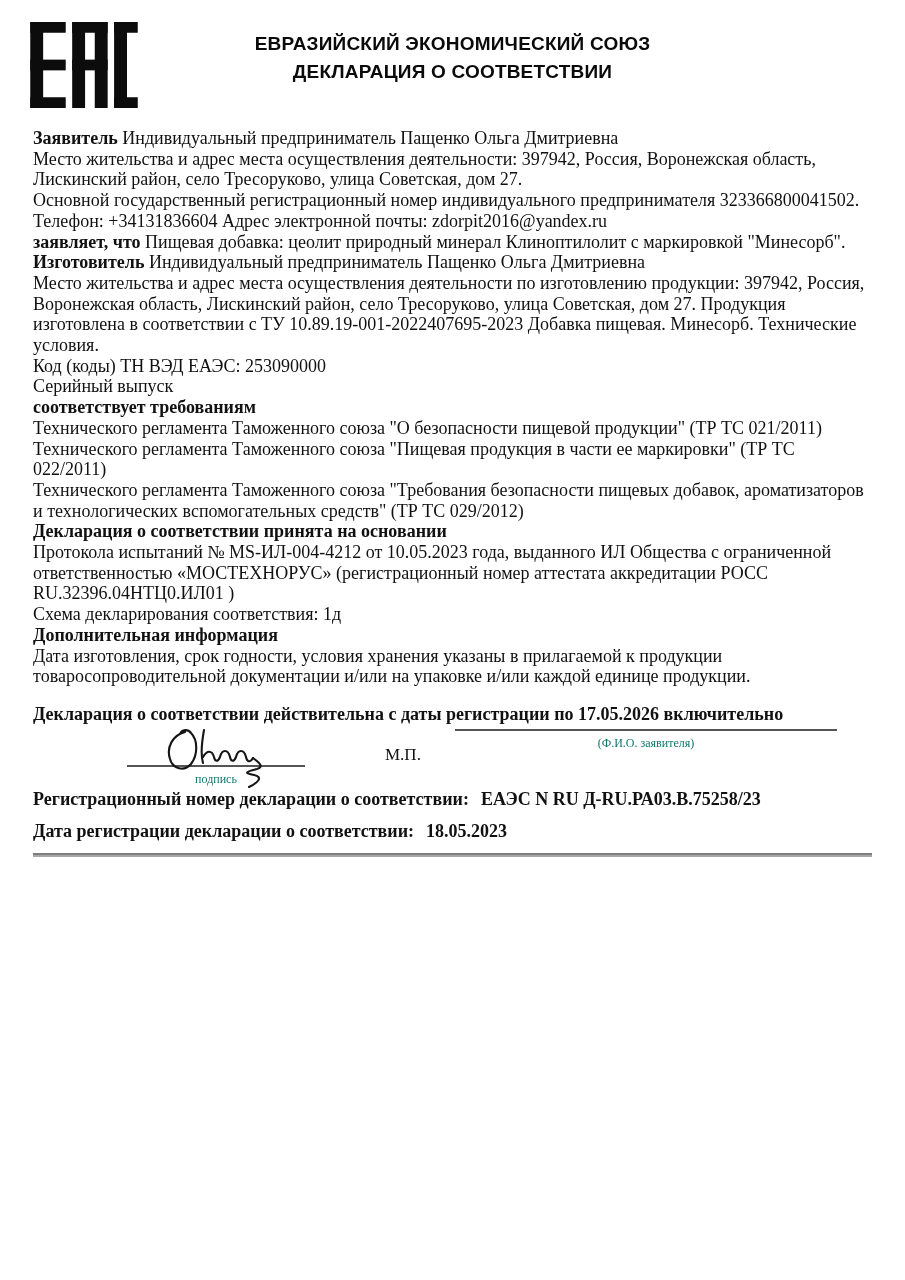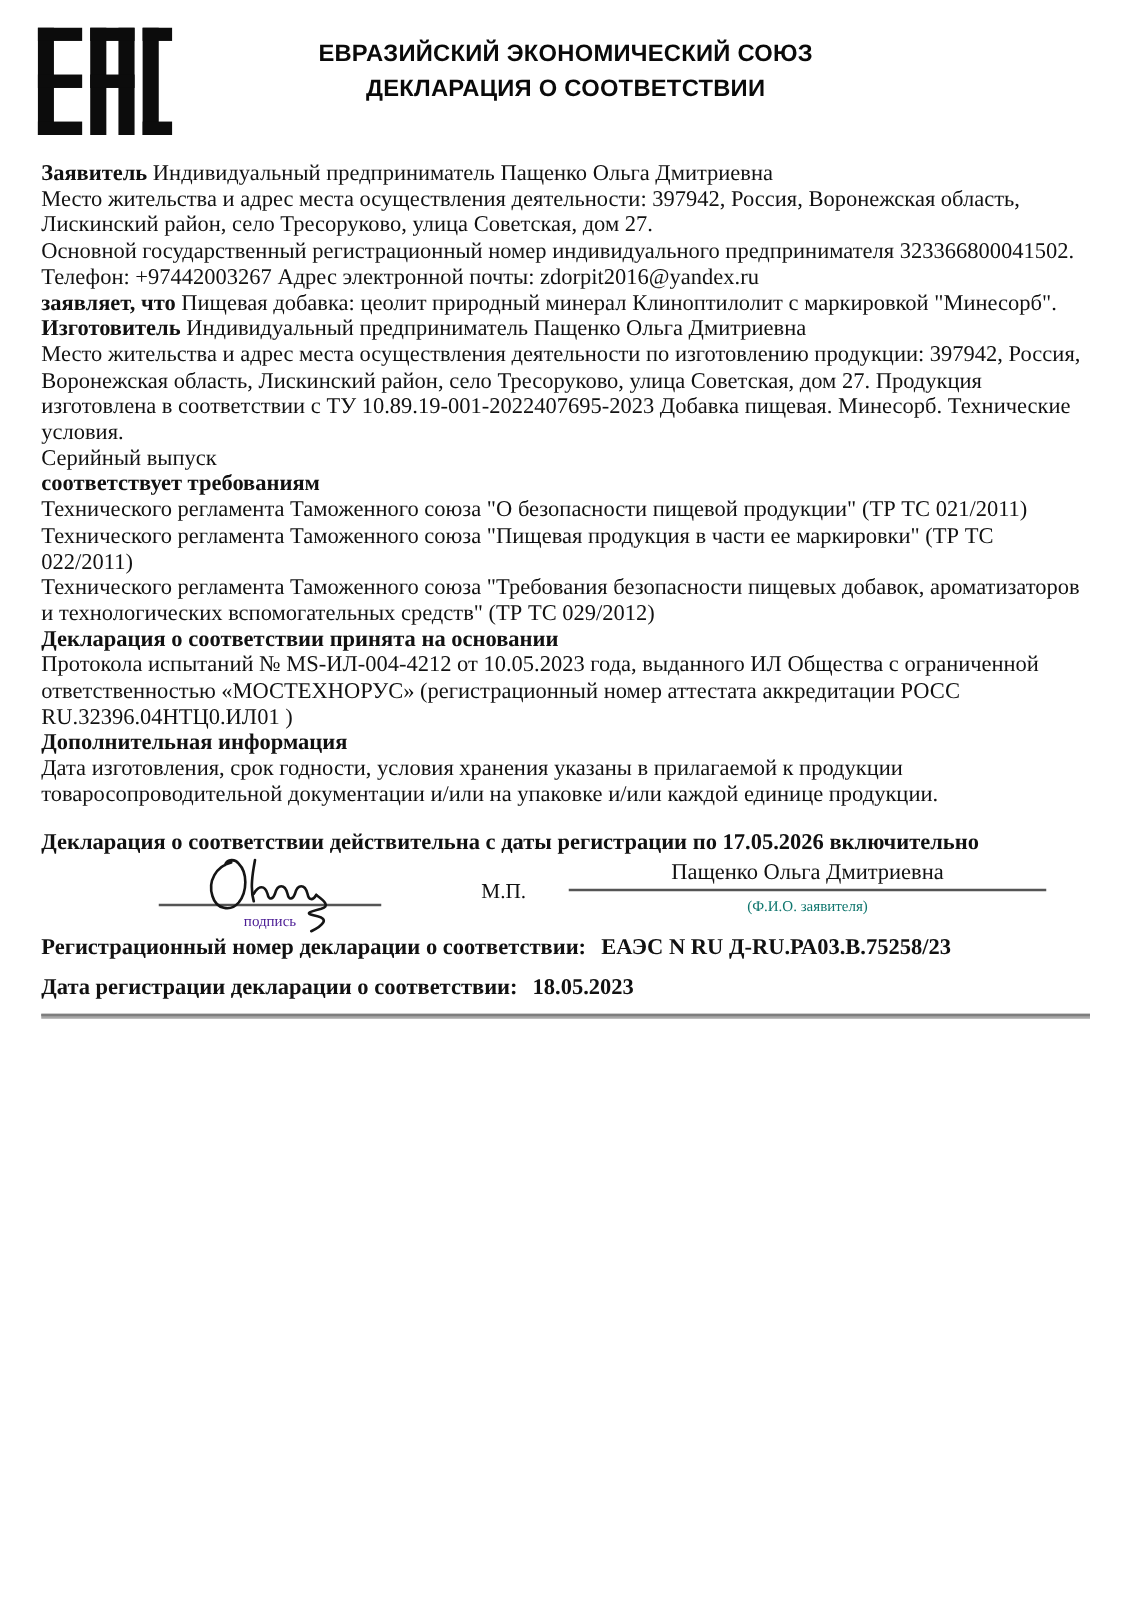--- a/index.html
+++ b/index.html
@@ -23,21 +23,21 @@
   
   .content{margin:22px 33px 0 33px;font-size:18px;line-height:20.7px;}
   .content p{margin:0;padding:0;}
   .content p.gap-top{margin-top:17px;}
   b{font-weight:bold;}
   
   .sig-row{position:relative;height:60px;margin-top:4px;}
   .sig-line{position:absolute;left:94px;top:36px;width:178px;border-top:2px solid #555;}
   .sig-caption{
     position:absolute;left:94px;top:40px;width:178px;text-align:center;
-    font-size:12px;color:#4c1d95;
+    font-size:12px;color:#0f766e;
   }
   .sig-image{position:absolute;left:128px;top:-2px;width:118px;height:64px;overflow:visible;}
   .stamp{position:absolute;left:352px;top:16px;font-size:17px;}
   .sig-right{position:absolute;left:422px;top:0;width:382px;}
   .sig-name{text-align:center;font-size:18px;padding-bottom:3px;}
   .sig-right-line{border-top:2px solid #555;}
   .sig-right-caption{text-align:center;font-size:12px;color:#0f766e;padding-top:2px;}
   
   .reg{margin-top:8px;font-weight:bold;font-size:18px;line-height:21px;}
   .reg .val{margin-left:12px;}
@@ -72,49 +72,50 @@
     <div class="titles">
       <div>ЕВРАЗИЙСКИЙ ЭКОНОМИЧЕСКИЙ СОЮЗ</div>
       <div>ДЕКЛАРАЦИЯ О СООТВЕТСТВИИ</div>
     </div>
   </div>
 
   <div class="content">
     <p><b>Заявитель</b><span> Индивидуальный предприниматель Пащенко Ольга Дмитриевна</span></p>
     <p>Место жительства и адрес места осуществления деятельности: 397942, Россия, Воронежская область, Лискинский район, село Тресоруково, улица Советская, дом 27.</p>
     <p>Основной государственный регистрационный номер индивидуального предпринимателя 323366800041502.</p>
-    <p>Телефон: +97442003267 Адрес электронной почты: zdorpit2016@yandex.ru</p>
+    <p>Телефон: +34131836604 Адрес электронной почты: zdorpit2016@yandex.ru</p>
     <p><b>заявляет, что</b><span> Пищевая добавка: цеолит природный минерал Клиноптилолит с маркировкой "Минесорб".</span></p>
     <p><b>Изготовитель</b><span> Индивидуальный предприниматель Пащенко Ольга Дмитриевна</span></p>
     <p>Место жительства и адрес места осуществления деятельности по изготовлению продукции: 397942, Россия, Воронежская область, Лискинский район, село Тресоруково, улица Советская, дом 27. Продукция изготовлена в соответствии с ТУ 10.89.19-001-2022407695-2023 Добавка пищевая. Минесорб. Технические условия.</p>
+    <p>Код (коды) ТН ВЭД ЕАЭС: 253090000</p>
     <p>Серийный выпуск</p>
     <p><b>соответствует требованиям</b></p>
     <p>Технического регламента Таможенного союза "О безопасности пищевой продукции" (ТР ТС 021/2011)</p>
     <p>Технического регламента Таможенного союза "Пищевая продукция в части ее маркировки" (ТР ТС 022/2011)</p>
     <p>Технического регламента Таможенного союза "Требования безопасности пищевых добавок, ароматизаторов и технологических вспомогательных средств" (ТР ТС 029/2012)</p>
     <p><b>Декларация о соответствии принята на основании</b></p>
     <p>Протокола испытаний № MS-ИЛ-004-4212 от 10.05.2023 года, выданного ИЛ Общества с ограниченной ответственностью «МОСТЕХНОРУС» (регистрационный номер аттестата аккредитации РОСС RU.32396.04НТЦ0.ИЛ01 )</p>
+    <p>Схема декларирования соответствия: 1д</p>
     <p><b>Дополнительная информация</b></p>
     <p>Дата изготовления, срок годности, условия хранения указаны в прилагаемой к продукции товаросопроводительной документации и/или на упаковке и/или каждой единице продукции.</p>
     <p class="gap-top"><b>Декларация о соответствии действительна с даты регистрации по 17.05.2026 включительно</b></p>
 
     <div class="sig-row">
       <div class="sig-line"></div>
       <div class="sig-caption">подпись</div>
       <svg class="sig-image" viewBox="0 0 118 64" xmlns="http://www.w3.org/2000/svg" aria-hidden="true">
         <g fill="none" stroke="#151515" stroke-width="2.1" stroke-linecap="round">
           <path d="M24 5 C 12 8, 5 20, 9 32 C 12 42, 23 45, 30 37 C 37 28, 37 13, 30 6 C 27 2, 21 2, 19 7"></path>
           <path d="M43 3 C 41 14, 39 26, 42 36"></path>
           <path d="M42 30 C 46 23, 51 23, 53 30 C 54 35, 57 35, 59 30 C 61 22, 67 22, 69 30 C 70 35, 73 35, 75 30 C 77 22, 83 22, 85 30 C 86 35, 89 36, 92 31"></path>
           <path d="M92 31 C 99 36, 103 40, 96 42 C 84 45, 83 46, 93 48 C 102 50, 98 55, 88 60"></path>
         </g>
       </svg>
       <div class="stamp">М.П.</div>
       <div class="sig-right">
-        <div class="sig-name">Пащенко Ольга Дмитриевна</div>
         <div class="sig-right-line"></div>
         <div class="sig-right-caption">(Ф.И.О. заявителя)</div>
       </div>
     </div>
 
     <p class="reg"><b>Регистрационный номер декларации о соответствии:</b><b class="val">ЕАЭС N RU Д-RU.РА03.В.75258/23</b></p>
     <p class="reg" style="margin-top:11px;"><b>Дата регистрации декларации о соответствии:</b><b class="val">18.05.2023</b></p>
   </div>
 
   <div class="divider"></div>

